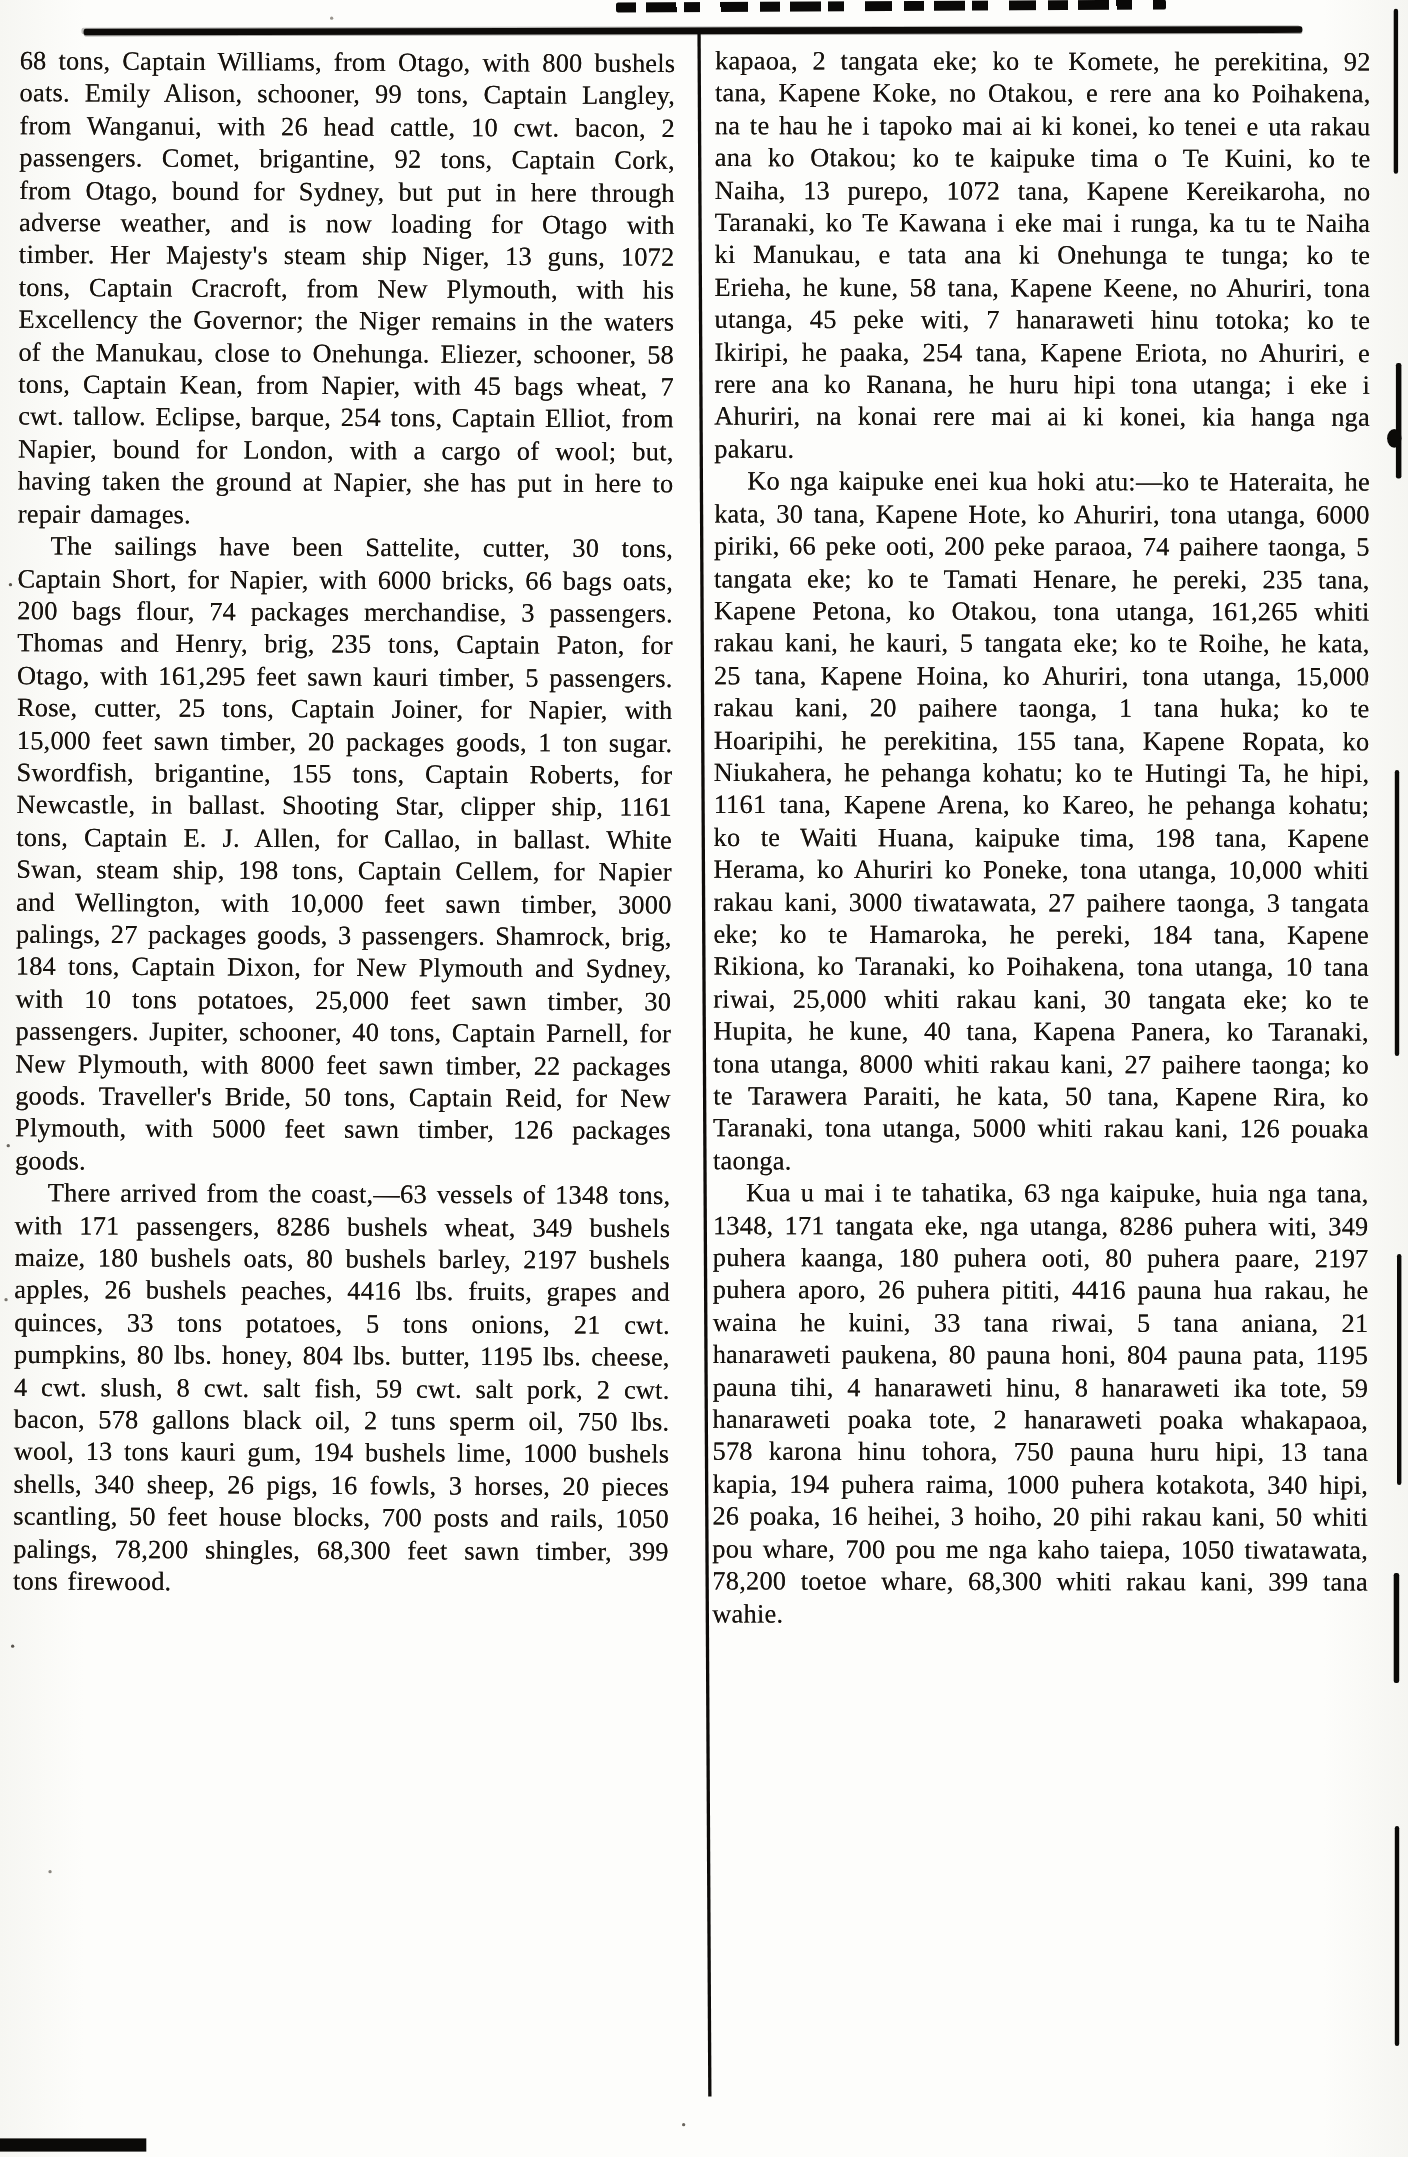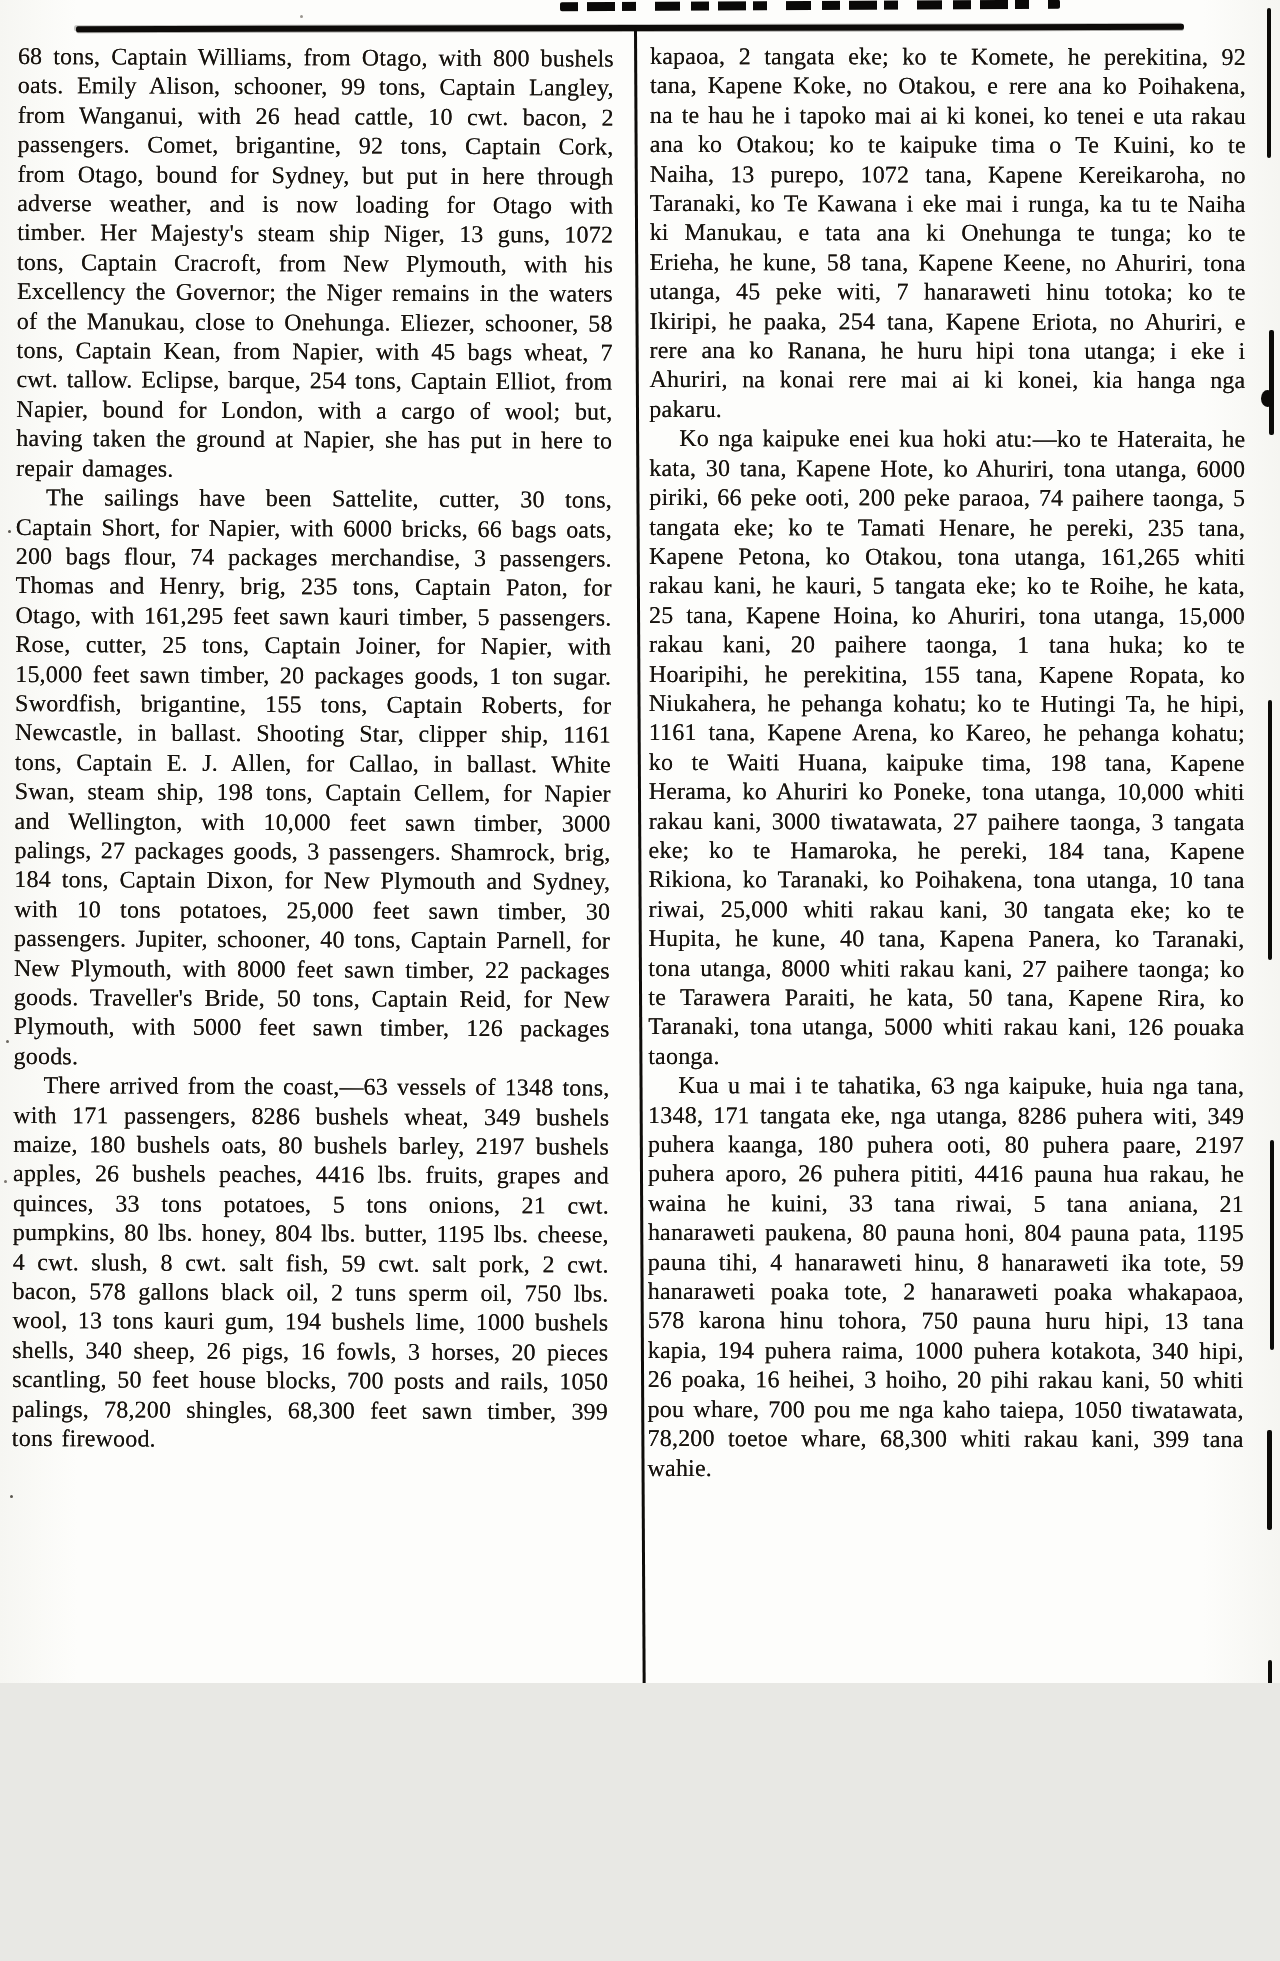--- a/index.html
+++ b/index.html
@@ -1,19 +1,19 @@
 <!DOCTYPE html>
 <html><head>
 <meta charset="utf-8">
 <style>
   html, body { margin: 0; padding: 0; background: #e8e8e4; }
   .page {
     position: relative;
     width: 1280px;
-    height: 1683px;
+    height: 1961px;
     margin: 0 auto;
     background: linear-gradient(90deg, #f6f6f2 0%, #fdfdfb 6%, #fdfdfb 94%, #f5f5f1 100%);
     overflow: hidden;
     font-family: "Liberation Serif", "DejaVu Serif", serif;
   }
   .col {
     position: absolute;
     top: 42px;
     font-size: 24px;
     line-height: 29.4px;

